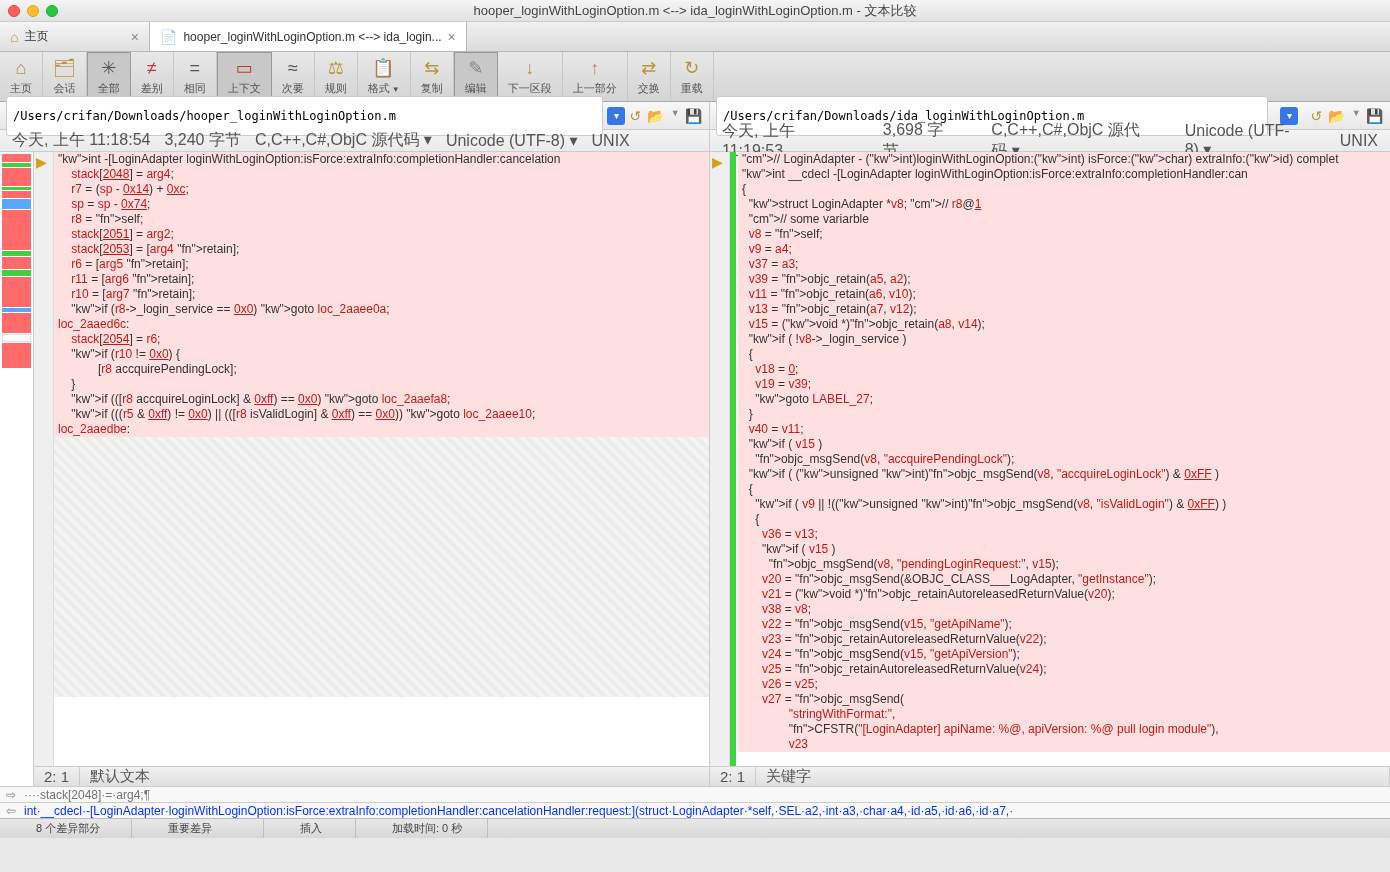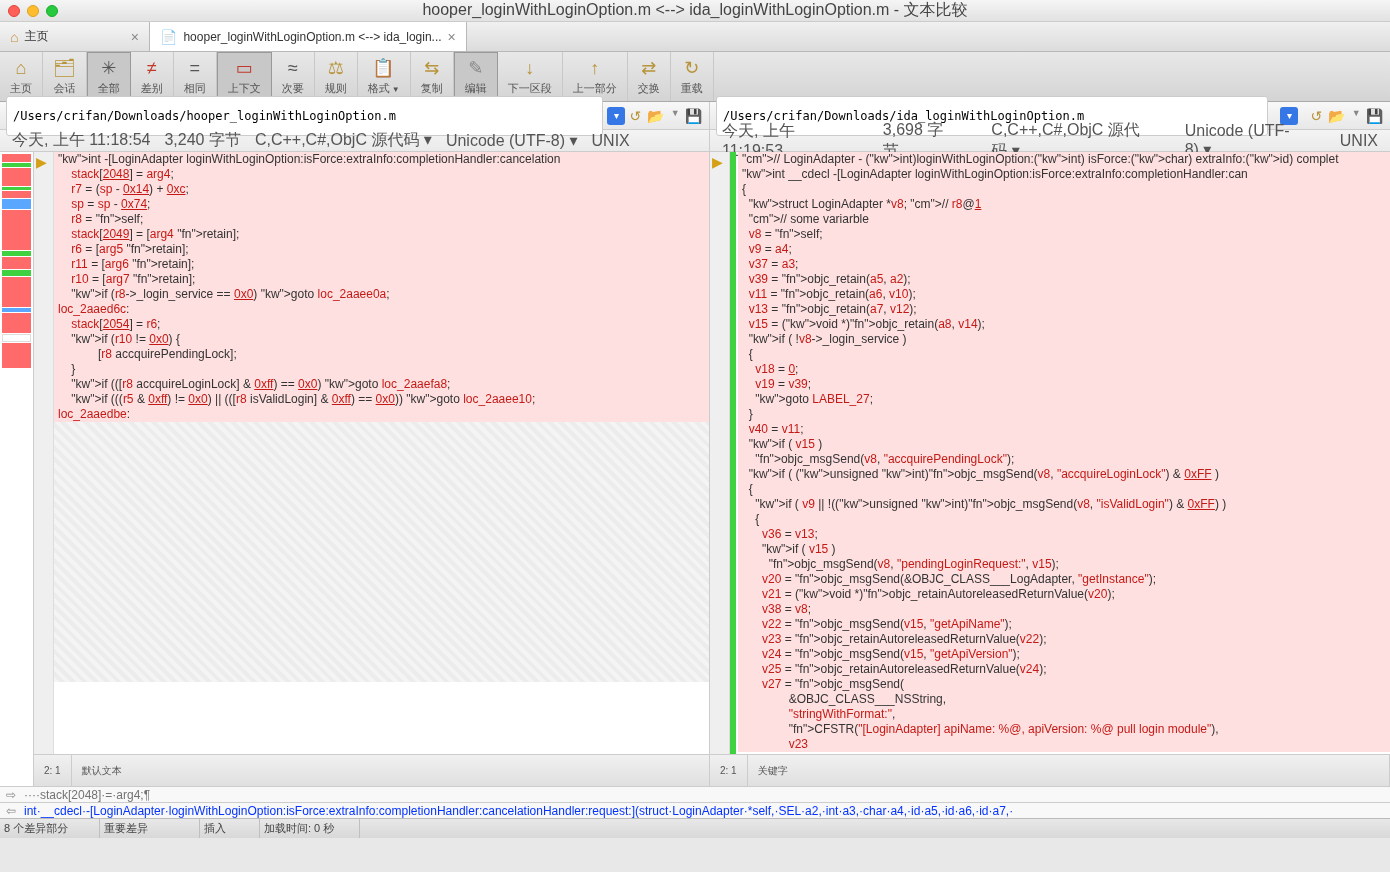--- a/index.html
+++ b/index.html
@@ -5,21 +5,21 @@
 * { margin:0; padding:0; box-sizing:border-box; font-family:"Helvetica Neue",Arial,sans-serif; }
 body { background:#e8e8e8; width:1390px; height:872px; overflow:hidden; font-size:12px; color:#333; }
 
 
 .titlebar { height:22px; background:linear-gradient(#f5f5f5,#e2e2e2); display:flex; align-items:center; padding:0 8px; border-bottom:1px solid #ccc; position:relative; }
 .traffic { display:flex; gap:7px; }
 .dot { width:12px; height:12px; border-radius:50%; }
 .dot.red { background:#ff5f56; border:1px solid #e0443e; }
 .dot.yel { background:#ffbd2e; border:1px solid #dea123; }
 .dot.grn { background:#27c93f; border:1px solid #1aab29; }
-.wintitle { position:absolute; left:0; right:0; text-align:center; font-size:16px; font-weight:500; color:#444; pointer-events:none; }
+.wintitle { position:absolute; left:0; right:0; text-align:center; font-size:13px; font-weight:500; color:#444; pointer-events:none; }
 
 
 .tabbar { height:30px; background:linear-gradient(#f0f0f0,#dcdcdc); display:flex; border-bottom:1px solid #b8b8b8; }
 .tab { display:flex; align-items:center; gap:6px; padding:0 10px; border-right:1px solid #b8b8b8; background:linear-gradient(#f5f5f5,#e0e0e0); min-width:150px; position:relative; }
 .tab.active { background:#fff; }
 .tab .closex { margin-left:auto; color:#888; font-size:14px; }
 .homeicon { color:#c98b3c; font-size:14px; }
 .docicon { color:#6b8fb0; font-size:14px; }
 
 
@@ -49,36 +49,36 @@
 .thumbrail { width:34px; background:#fff; border-right:1px solid #ccc; display:flex; flex-direction:column; padding:2px; gap:1px; }
 .tseg { width:100%; }
 .guttercol { width:20px; background:#efefef; border-right:1px solid #ddd; }
 .codepane { overflow:hidden; position:relative; }
 .codepane.left { width:656px; border-right:1px solid #ccc; }
 .codepane.right { flex:1; }
 .codebody { font-family:"Menlo","Monaco",monospace; font-size:12px; line-height:15px; position:relative; }
 .codebody .line { white-space:pre; padding:0 4px; }
 .bg-pink { background:#ffe0e0; }
 .bg-greenbar { position:absolute; left:0; top:0; bottom:0; width:6px; background:#3fd13f; }
-.statusstrip { height:32px; background:linear-gradient(#f0f0f0,#e0e0e0); border-top:1px solid #ccc; display:flex; font-size:10px; color:#555; }
+.statusstrip { height:20px; background:linear-gradient(#f0f0f0,#e0e0e0); border-top:1px solid #ccc; display:flex; font-size:15px; color:#555; }
 .statusstrip .scell { padding:0 10px; display:flex; align-items:center; border-right:1px solid #ccc; }
 .num { color:#c41a16;text-decoration:underline; }
 .var { color:#c41a16; }
 .str { color:#c41a16; }
 .red { color:#c0392b; }
 .blue { color:#0b5bb3; }
 
 
 .srcstrip { height:16px; background:#f8f8f8; border-top:1px solid #ccc; font-family:"Menlo",monospace; font-size:12px; padding:0 6px; display:flex; align-items:center; white-space:pre; overflow:hidden; }
 .srcstrip.red .content { color:#737373; }
 .srcstrip.blue .content { color:#0433ff; }
 .arrow { width:18px; color:#888; }
 
 .footer { height:20px; background:linear-gradient(#e8e8e8,#d8d8d8); border-top:1px solid #bbb; display:flex; align-items:center; font-size:11px; color:#444; }
-.footer .fcell { padding:0 4px; border-right:1px solid #c0c0c0; height:100%; display:flex; align-items:center; min-width:100px; }
+.footer .fcell { padding:0 4px; border-right:1px solid #c0c0c0; height:100%; display:flex; align-items:center; min-width:100px;margin-left:32px; }
 </style>
 </head>
 <body>
 
 <div class="titlebar">
   <div class="traffic">
     <div class="dot red"></div>
     <div class="dot yel"></div>
     <div class="dot grn"></div>
   </div>
@@ -225,21 +225,22 @@
       <div class="guttercol">
         <div style="color:#d4a017;font-size:14px;padding:2px">▶</div>
       </div>
       <div class="codepane left">
         <div class="codebody" id="leftcode">
             <div class="line bg-pink"><span class="&lt;span">"kw"</span>&gt;int -[LoginAdapter loginWithLoginOption:isForce:extraInfo:completionHandler:cancelation</div>
             <div class="line bg-pink">    <span class="var">stack</span>[<span class="num">2048</span>] = <span class="var">arg4</span>;</div>
             <div class="line bg-pink">    <span class="var">r7</span> = (<span class="var">sp</span> - <span class="num">0x14</span>) + <span class="num">0xc</span>;</div>
             <div class="line bg-pink">    <span class="var">sp</span> = <span class="var">sp</span> - <span class="num">0x74</span>;</div>
             <div class="line bg-pink">    <span class="var">r8</span> = <span class="&lt;span">"fn"</span>&gt;self;</div>
-            <div class="line bg-pink">    <span class="var">stack</span>[<span class="num">2049</span>] = [<span class="var">arg4</span> <span class="&lt;span">"fn"</span>&gt;retain];</div>
+            <div class="line bg-pink">    <span class="var">stack</span>[<span class="num">2051</span>] = <span class="var">arg2</span>;</div>
+            <div class="line bg-pink">    <span class="var">stack</span>[<span class="num">2053</span>] = [<span class="var">arg4</span> <span class="&lt;span">"fn"</span>&gt;retain];</div>
             <div class="line bg-pink">    <span class="var">r6</span> = [<span class="var">arg5</span> <span class="&lt;span">"fn"</span>&gt;retain];</div>
             <div class="line bg-pink">    <span class="var">r11</span> = [<span class="var">arg6</span> <span class="&lt;span">"fn"</span>&gt;retain];</div>
             <div class="line bg-pink">    <span class="var">r10</span> = [<span class="var">arg7</span> <span class="&lt;span">"fn"</span>&gt;retain];</div>
             <div class="line bg-pink">    <span class="&lt;span">"kw"</span>&gt;if (<span class="var">r8</span>-&gt;_login_service == <span class="num">0x0</span>) <span class="&lt;span">"kw"</span>&gt;goto <span class="var">loc_2aaee0a</span>;</div>
             <div class="line bg-pink"></div>
             <div class="line bg-pink"><span class="var">loc_2aaed6c</span>:</div>
             <div class="line bg-pink">    <span class="var">stack</span>[<span class="num">2054</span>] = <span class="var">r6</span>;</div>
             <div class="line bg-pink">    <span class="&lt;span">"kw"</span>&gt;if (<span class="var">r10</span> != <span class="num">0x0</span>) {</div>
             <div class="line bg-pink">            [<span class="var">r8</span> accquirePendingLock];</div>
             <div class="line bg-pink">    }</div>
@@ -295,22 +296,22 @@
             <div class="line bg-pink">      <span class="var">v36</span> = <span class="var">v13</span>;</div>
             <div class="line bg-pink">      <span class="&lt;span">"kw"</span>&gt;if ( <span class="var">v15</span> )</div>
             <div class="line bg-pink">        <span class="&lt;span">"fn"</span>&gt;objc_msgSend(<span class="var">v8</span>, <span class="str">"pendingLoginRequest:"</span>, <span class="var">v15</span>);</div>
             <div class="line bg-pink">      <span class="var">v20</span> = <span class="&lt;span">"fn"</span>&gt;objc_msgSend(&amp;OBJC_CLASS___LogAdapter, <span class="str">"getInstance"</span>);</div>
             <div class="line bg-pink">      <span class="var">v21</span> = (<span class="&lt;span">"kw"</span>&gt;void *)<span class="&lt;span">"fn"</span>&gt;objc_retainAutoreleasedReturnValue(<span class="var">v20</span>);</div>
             <div class="line bg-pink">      <span class="var">v38</span> = <span class="var">v8</span>;</div>
             <div class="line bg-pink">      <span class="var">v22</span> = <span class="&lt;span">"fn"</span>&gt;objc_msgSend(<span class="var">v15</span>, <span class="str">"getApiName"</span>);</div>
             <div class="line bg-pink">      <span class="var">v23</span> = <span class="&lt;span">"fn"</span>&gt;objc_retainAutoreleasedReturnValue(<span class="var">v22</span>);</div>
             <div class="line bg-pink">      <span class="var">v24</span> = <span class="&lt;span">"fn"</span>&gt;objc_msgSend(<span class="var">v15</span>, <span class="str">"getApiVersion"</span>);</div>
             <div class="line bg-pink">      <span class="var">v25</span> = <span class="&lt;span">"fn"</span>&gt;objc_retainAutoreleasedReturnValue(<span class="var">v24</span>);</div>
+            <div class="line bg-pink">      <span class="var">v26</span> = <span class="var">v25</span>;</div>
             <div class="line bg-pink">      <span class="var">v27</span> = <span class="&lt;span">"fn"</span>&gt;objc_msgSend(</div>
-            <div class="line bg-pink">              &amp;OBJC_CLASS___NSString,</div>
             <div class="line bg-pink">              <span class="str">"stringWithFormat:"</span>,</div>
             <div class="line bg-pink">              <span class="&lt;span">"fn"</span>&gt;CFSTR(<span class="str">"[LoginAdapter] apiName: %@, apiVersion: %@ pull login module"</span>),</div>
             <div class="line bg-pink">              <span class="var">v23</span></div>
           </div>
       </div>
     </div>
     <div class="statusstrip">
       <div class="scell">2: 1</div>
       <div class="scell" style="flex:1">关键字</div>
     </div>

